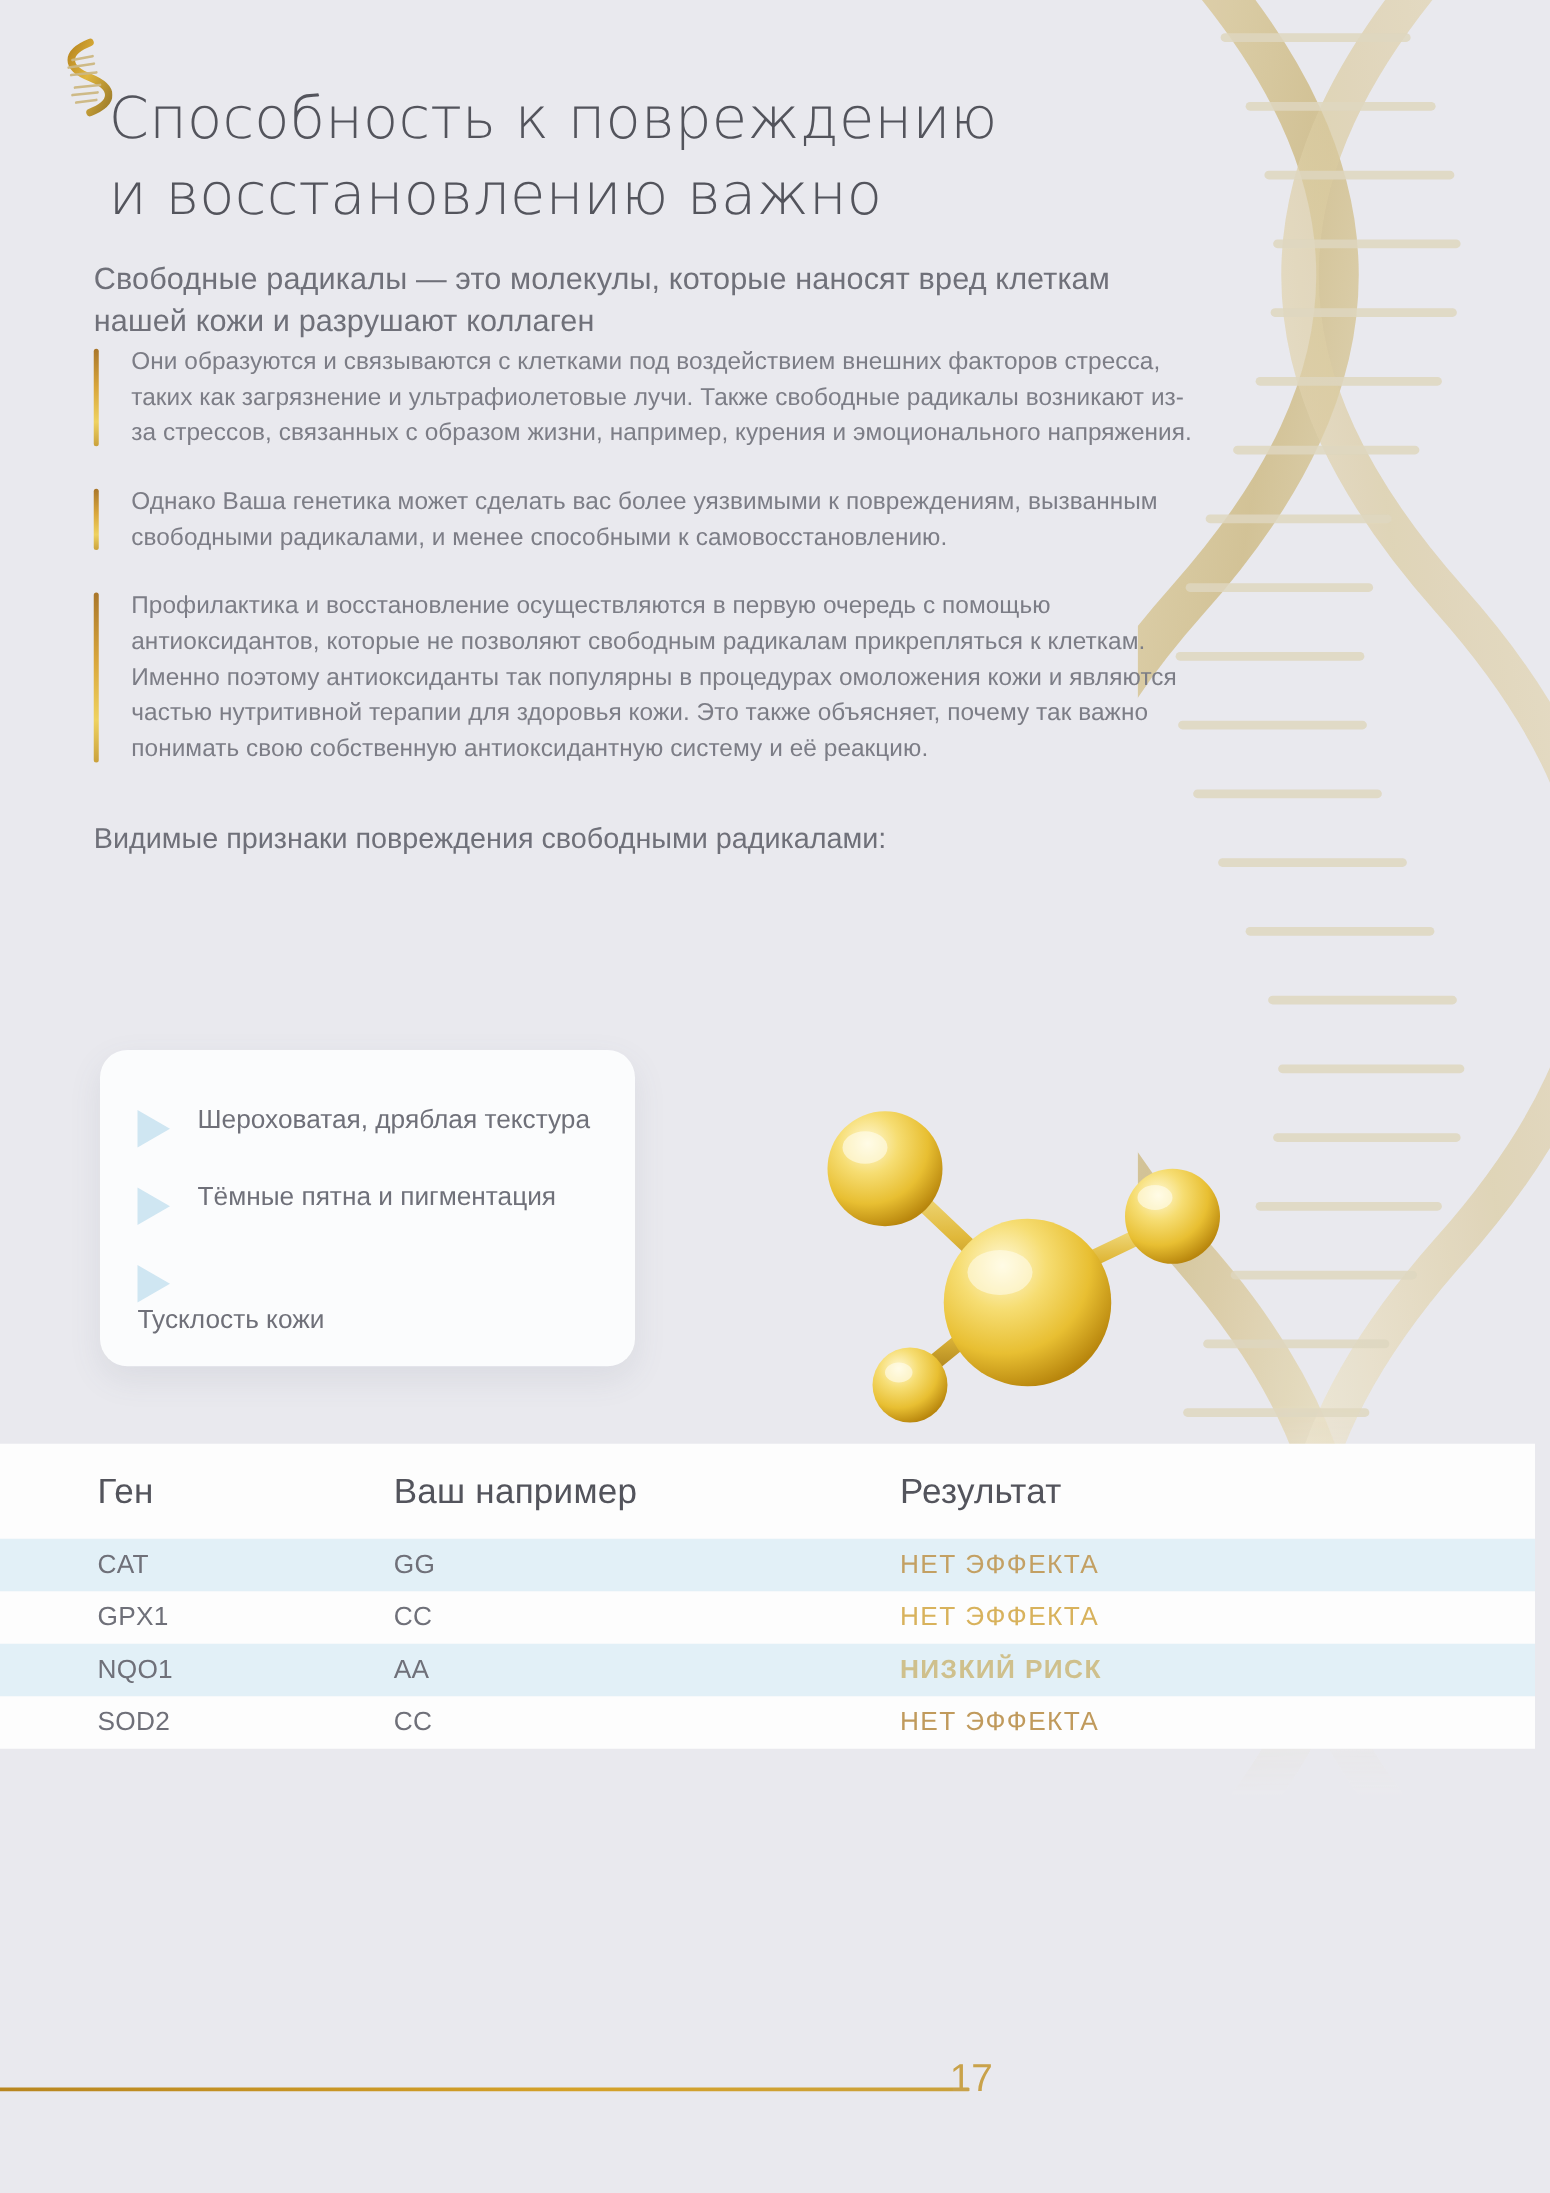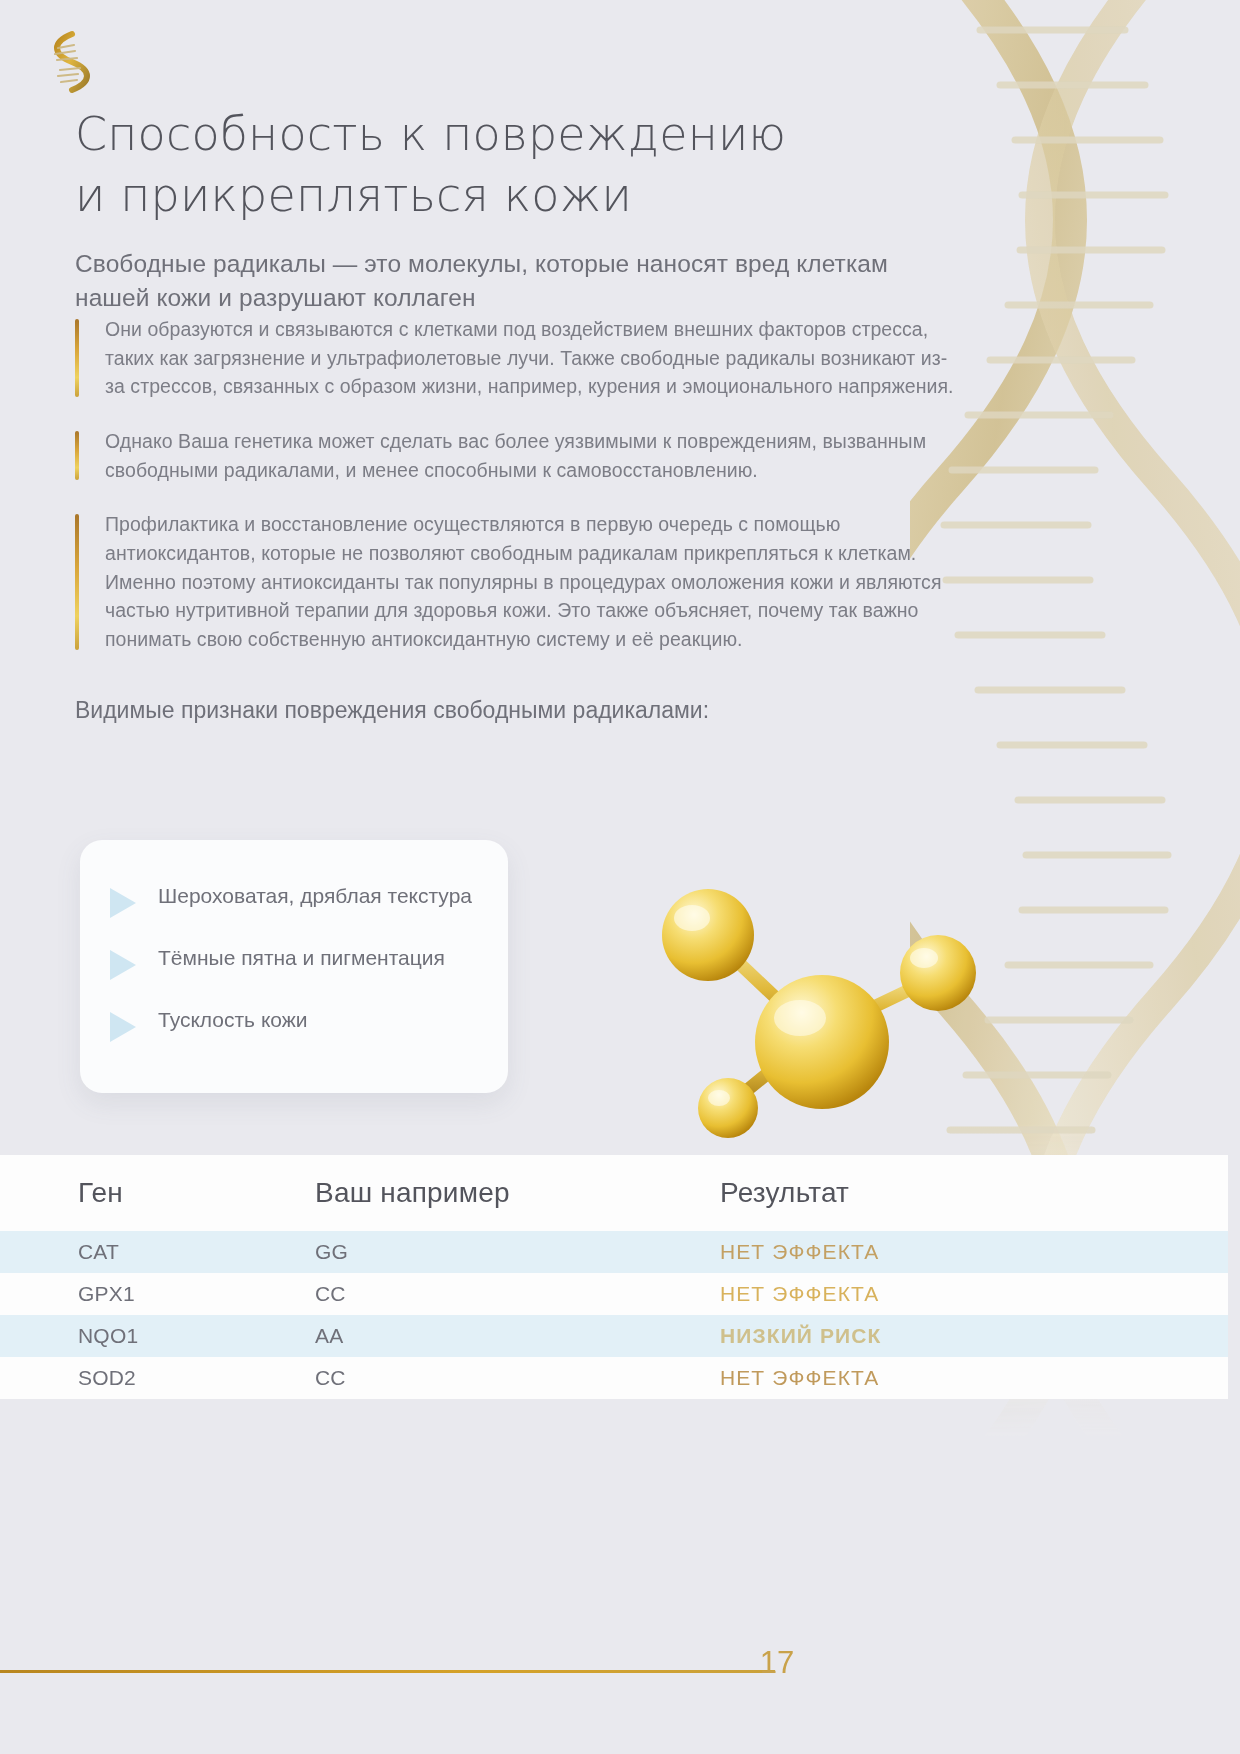--- a/index.html
+++ b/index.html
@@ -16,21 +16,21 @@
             opacity:.95;pointer-events:none;}
   .dna-wrap .strand{position:absolute;left:0;top:0;width:330px;height:1440px;}
 
   
   .logo{position:absolute;left:38px;top:28px;width:52px;height:68px;}
 
   
   .content{position:absolute;left:75px;top:0;width:880px;}
 
   h1.title{
-    margin:0;padding-top:104px;
+    margin:12px;padding-top:52px;
     font-size:46px;line-height:1.32;font-weight:300;
     color:#53545c;letter-spacing:.2px;
     font-family:"DejaVu Sans","Liberation Sans",sans-serif;
   }
   h1.title .l2{display:block;}
 
   .lede{
     margin:22px 0 0 0;font-size:24.5px;line-height:1.38;font-weight:300;
     color:#6f7079;letter-spacing:.1px;
   }
@@ -51,21 +51,21 @@
   }
 
   
   .card{
     position:absolute;left:80px;top:840px;width:428px;height:253px;
     background:#fbfcfd;border-radius:22px;
     box-shadow:0 10px 26px rgba(90,95,120,.10);
   }
   .card ul{list-style:none;margin:0;padding:42px 0 0 0;}
   .card li{display:flex;align-items:flex-start;margin-bottom:26px;padding-left:30px;}
-  .card li:last-child{margin-bottom:0;}
+  .card li:last-child{margin-bottom:0;flex-direction:column;}
   .tri{
     flex:0 0 auto;width:0;height:0;margin:6px 22px 0 0;
     border-top:15px solid transparent;border-bottom:15px solid transparent;
     border-left:26px solid #cfe6f2;
   }
   .card .txt{font-size:21px;line-height:1.32;font-weight:300;color:#6f7079;}
 
   
   .molecule{position:absolute;left:560px;top:830px;width:500px;height:330px;}
 
@@ -168,21 +168,21 @@
         <line x1="22" y1="42" x2="42" y2="40"></line>
         <line x1="20" y1="48" x2="40" y2="46"></line>
         <line x1="23" y1="54" x2="39" y2="52"></line>
       </g>
     </svg>
   </div>
 
   <div class="content">
     <h1 class="title">
       <span>Способность к повреждению</span>
-      <span class="l2">и прикрепляться кожи</span>
+      <span class="l2">и восстановлению важно</span>
     </h1>
 
     <p class="lede">Свободные радикалы — это молекулы, которые наносят вред клеткам нашей кожи и разрушают коллаген</p>
 
     <div class="blocks">
       <div class="block">
         <span class="bar"></span>
         <p>Они образуются и связываются с клетками под воздействием внешних факторов стресса, таких как загрязнение и ультрафиолетовые лучи. Также свободные радикалы возникают из-за стрессов, связанных с образом жизни, например, курения и эмоционального напряжения.</p>
       </div>
       <div class="block">

